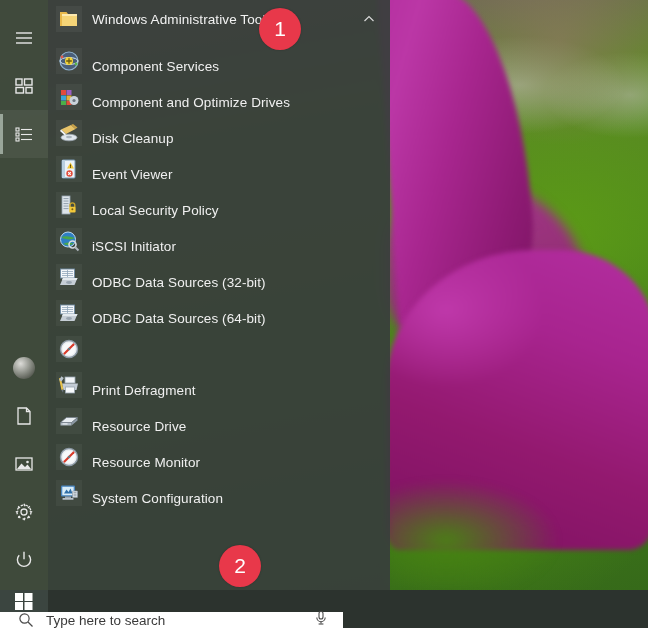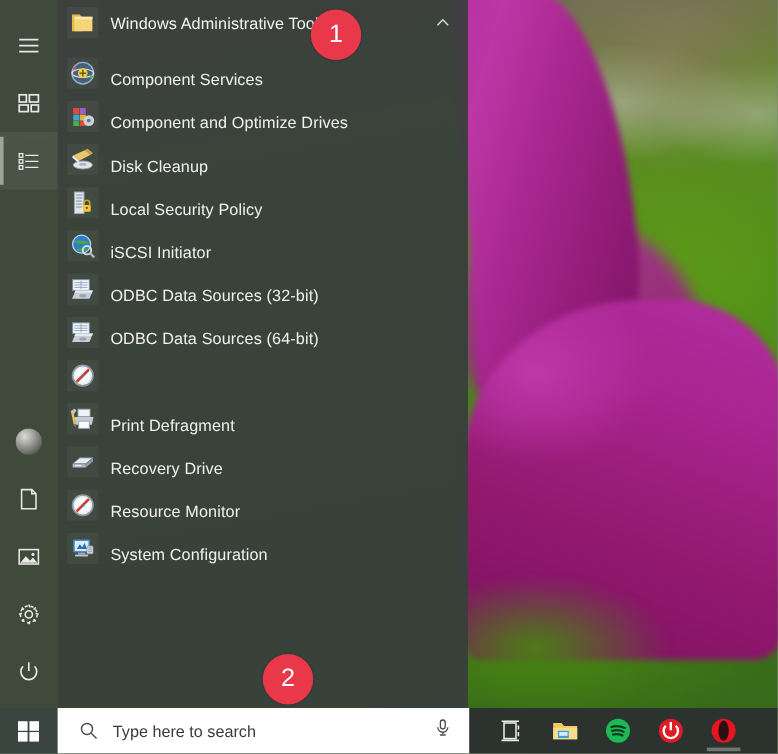--- a/index.html
+++ b/index.html
@@ -192,20 +192,21 @@
   
   #taskbar {
     position: absolute;
     left: 0; bottom: 0;
     width: 648px;
     height: 38px;
     background: #2c332e;
     display: flex;
     align-items: flex-start;
     z-index: 50;
+    flex-direction: column;
   }
   #start-button {
     width: 48px; height: 38px;
     display: flex; align-items: center; justify-content: center;
     background: #3b4540;
   }
   #search-box {
     width: 343px; height: 38px;
     background: #ffffff;
     display: flex;
@@ -380,20 +381,35 @@
             <ellipse cx="11" cy="15.5" rx="8" ry="3.3" fill="none" stroke="#9aa4ad" stroke-width=".8"></ellipse>
             <ellipse cx="11" cy="15" rx="3" ry="1.2" fill="#aab4bd"></ellipse>
             <path d="M3 7.5 L13 3 L17.5 7 L8 12 Z" fill="#e8c46a"></path>
             <path d="M13 3 L17.5 7 L19.5 5.5 L15 2 Z" fill="#c9a24a"></path>
             <path d="M3 7.5 L8 12 L7 13.5 L2 9 Z" fill="#f2f4f6"></path>
           </svg>
         </span>
         <span class="app-label">Disk Cleanup</span>
       </div>
 
+      <div class="app-row">
+        <span class="app-icon">
+          <svg width="22" height="22" viewBox="0 0 22 22">
+            <rect x="4" y="2" width="13" height="18" rx="1" fill="#eaf2f8"></rect>
+            <rect x="4" y="2" width="13" height="18" rx="1" fill="none" stroke="#7b9bb5" stroke-width="1"></rect>
+            <rect x="4" y="2" width="3" height="18" fill="#b8cfe0"></rect>
+            <path d="M12.5 4.5 L16 10.5 L9 10.5 Z" fill="#f2c83a"></path>
+            <rect x="12.1" y="6.5" width=".9" height="2.3" fill="#4a3c08"></rect>
+            <circle cx="12.55" cy="9.6" r=".5" fill="#4a3c08"></circle>
+            <circle cx="11.5" cy="15.5" r="3.2" fill="#e24b3a"></circle>
+            <path d="M10.2 14.2 L12.8 16.8 M12.8 14.2 L10.2 16.8" stroke="#fff" stroke-width="1.1"></path>
+          </svg>
+        </span>
+        <span class="app-label">Event Viewer</span>
+      </div>
 
       <div class="app-row">
         <span class="app-icon">
           <svg width="22" height="22" viewBox="0 0 22 22">
             <rect x="4" y="2" width="8" height="18" fill="#dde4ea"></rect>
             <rect x="4" y="2" width="8" height="18" fill="none" stroke="#98a6b2" stroke-width=".8"></rect>
             <g fill="#98a6b2">
               <rect x="5.5" y="4" width="5" height="1.1"></rect>
               <rect x="5.5" y="6.5" width="5" height="1.1"></rect>
               <rect x="5.5" y="9" width="5" height="1.1"></rect>
@@ -491,21 +507,21 @@
       <div class="app-row">
         <span class="app-icon">
           <svg width="22" height="22" viewBox="0 0 22 22">
             <path d="M2.5 12.5 L8.5 7.5 L19.5 7.5 L13.5 12.5 Z" fill="#e8edf2"></path>
             <path d="M2.5 12.5 L13.5 12.5 L13.5 15.5 L2.5 15.5 Z" fill="#aeb8c2"></path>
             <path d="M13.5 12.5 L19.5 7.5 L19.5 10.5 L13.5 15.5 Z" fill="#8c98a4"></path>
             <path d="M2.5 12.5 L8.5 7.5 L19.5 7.5 L13.5 12.5 Z" fill="none" stroke="#6f7a85" stroke-width=".7"></path>
             <rect x="4.5" y="13.3" width="5" height="1.2" fill="#e8edf2"></rect>
           </svg>
         </span>
-        <span class="app-label">Recovery Drive</span>
+        <span class="app-label">Resource Drive</span>
       </div>
 
       <div class="app-row">
         <span class="app-icon">
           <svg width="22" height="22" viewBox="0 0 22 22">
             <circle cx="11" cy="11" r="8.5" fill="#e9edf1"></circle>
             <circle cx="11" cy="11" r="8.5" fill="none" stroke="#8c99a5" stroke-width="1.4"></circle>
             <circle cx="11" cy="11" r="6.3" fill="#f7f9fb"></circle>
             <path d="M6.5 15.5 L15.5 6.5" stroke="#d83a2a" stroke-width="2.2" stroke-linecap="round"></path>
             <circle cx="11" cy="11" r="1.3" fill="#6c7781"></circle>

